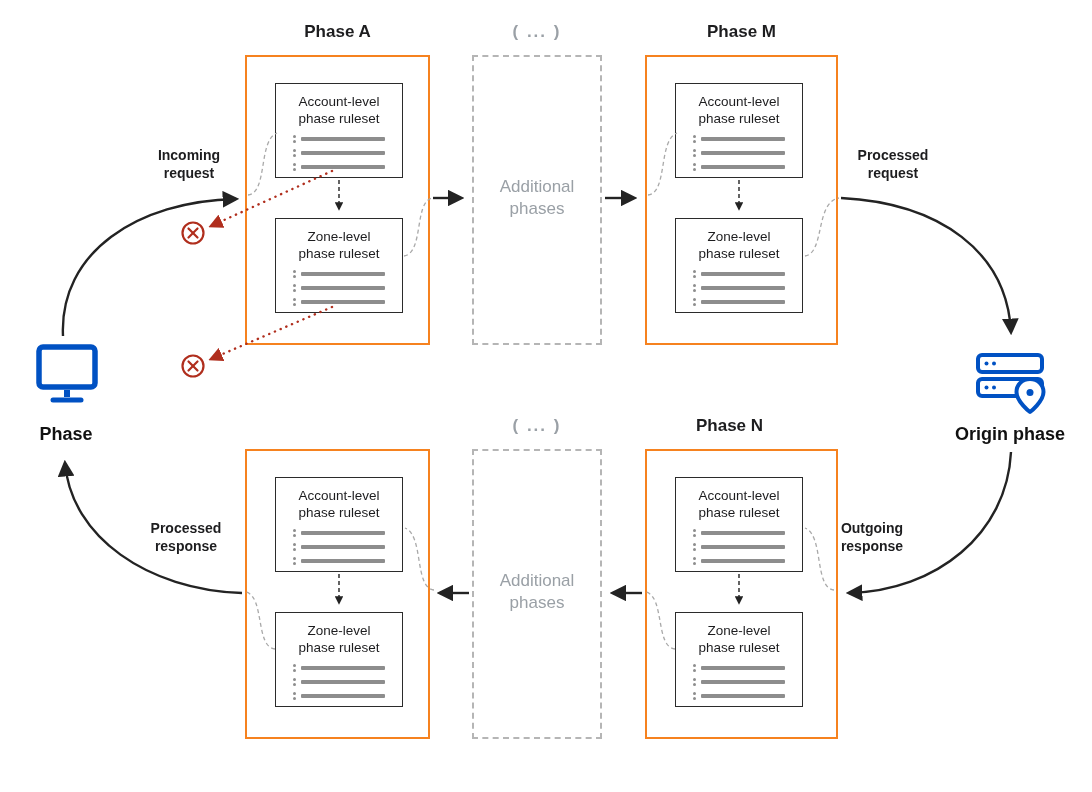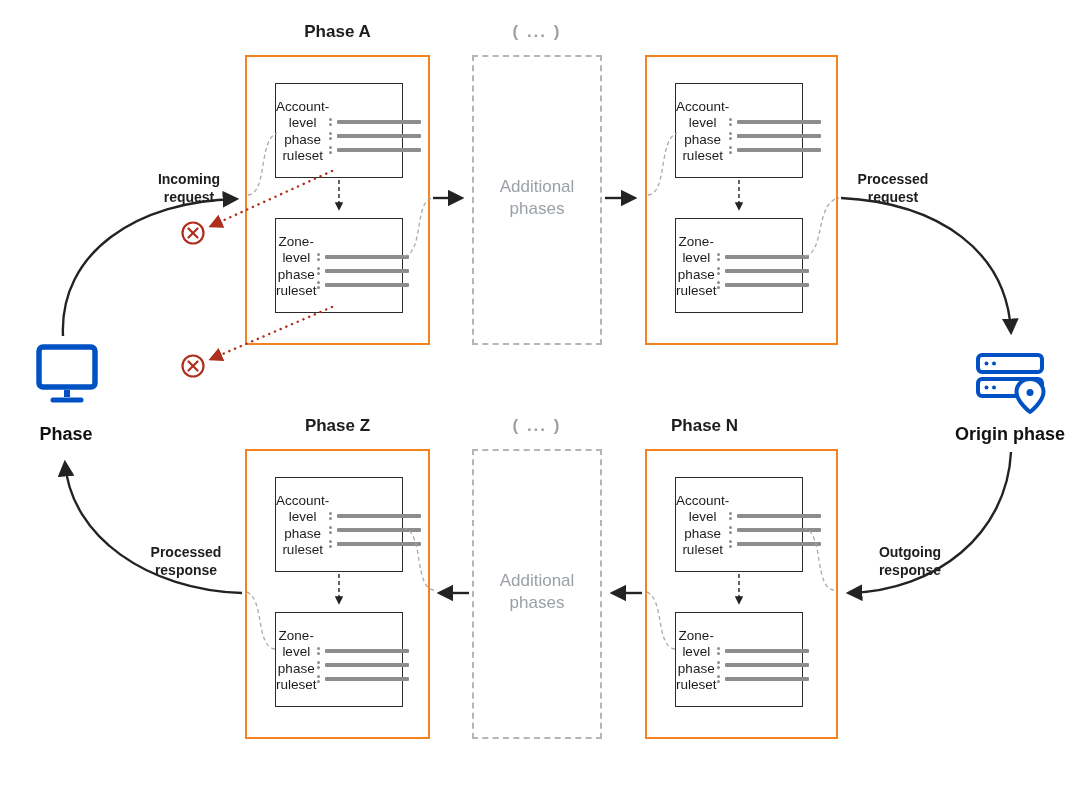--- a/index.html
+++ b/index.html
@@ -9,30 +9,30 @@
 
   .phase-box { position:absolute; background:#fff; border:2px solid var(--phase-border,#f6821f); }
   .dashed-box { position:absolute; background:#fff; border:2px dashed var(--dashed-gray,#b5b5b5); }
 
   .phase-title { position:absolute; font-size:17px; font-weight:bold; text-align:center; color:#1d1d1f; }
   .phase-title.gray { color:var(--muted-gray,#9aa0a6); letter-spacing:2px; font-weight:600; }
   .additional-label { position:absolute; font-size:17px; line-height:22px; text-align:center;
                       color:var(--muted-gray,#9aa0a6); white-space:pre-line; }
 
   .card { position:absolute; background:#fff; border:1.5px solid #2b2b2b; width:128px; height:95px;
-          display:flex; flex-direction:row; align-items:center; padding-top:2px; }
+          display:flex; flex-direction:column; align-items:center; padding-top:10px; }
   .card-title { font-size:13.5px; line-height:16.5px; text-align:center; color:#1d1d1f; white-space:pre-line; }
   .rules { margin-top:8px; display:flex; flex-direction:column; gap:6px; }
   .rl { display:flex; align-items:center; }
   .rl .dots { display:flex; flex-direction:column; gap:2px; margin-right:5px; }
   .rl .dots b { display:block; width:3px; height:3px; border-radius:50%; background:var(--bar-gray,#8d8d8d); }
   .rl .bar { display:block; width:84px; height:4px; border-radius:1px; background:var(--bar-gray,#8d8d8d); }
 
   .flow-label { position:absolute; font-size:14px; font-weight:bold; line-height:18px; text-align:center;
-                color:#1d1d1f; white-space:pre-line;margin-top:24px; }
+                color:#1d1d1f; white-space:pre-line; }
   .block-note { position:absolute; font-size:14px; line-height:17px; color:var(--block-red,#b02e1d); white-space:pre-line; }
   .node-label { position:absolute; font-size:18px; font-weight:bold; text-align:center; color:#111; }
 
   svg.layer { position:absolute; left:0; top:0; pointer-events:none; }
   .arrow { fill:none; stroke:var(--ink,#232323); stroke-width:2.4px; }
   .dash-link { fill:none; stroke:var(--ink,#232323); stroke-width:1.4px; stroke-dasharray:4 3; }
   .squiggle { fill:none; stroke:#a9a9a9; stroke-width:1.3px; stroke-dasharray:4 3; }
   .blockline { fill:none; stroke:var(--block-red,#b02e1d); stroke-width:2.4px; stroke-dasharray:0.2 6; stroke-linecap:round; }
   .blockx circle { fill:#fff; stroke:var(--block-red,#b02e1d); stroke-width:2.2px; }
   .blockx line { stroke:var(--block-red,#b02e1d); stroke-width:2.2px; stroke-linecap:round; }
@@ -42,23 +42,23 @@
   .node-icon .fill { fill:var(--node-blue,#0051c3); stroke:none; }
   .node-icon .linework { stroke:var(--node-blue,#0051c3); fill:none; }
 </style>
 </head>
 <body>
 
 <div class="canvas">
 
   <div class="phase-title" style="left:245px;top:22px;width:185px;">Phase A</div>
   <div class="phase-title gray" style="left:472px;top:22px;width:130px;">( ... )</div>
-  <div class="phase-title" style="left:245px;top:416px;width:185px;">Phase Z</div>
+  <div class="phase-title" style="left:645px;top:22px;width:193px;">Phase M</div>
   <div class="phase-title gray" style="left:472px;top:416px;width:130px;">( ... )</div>
-  <div class="phase-title" style="left:608px;top:416px;width:193px;">Phase N</div>
+  <div class="phase-title" style="left:633px;top:416px;width:193px;">Phase N</div>
 
   <div class="phase-box" style="left:245px;top:55px;width:185px;height:290px;">
     <div class="card" style="left:28px;top:26px;">
       <div class="card-title">Account-level
 phase ruleset</div>
       <div class="rules">
         <div class="rl">
             <span class="dots">
               <b></b>
               <b></b>
@@ -286,21 +286,21 @@
             <span class="bar"></span>
           </div>
       </div>
     </div>
   </div>
 
   <div class="flow-label" style="left:139px;top:146px;width:100px;">Incoming
 request</div>
   <div class="flow-label" style="left:843px;top:146px;width:100px;">Processed
 request</div>
-  <div class="flow-label" style="left:860px;top:519px;width:100px;">Outgoing
+  <div class="flow-label" style="left:822px;top:519px;width:100px;">Outgoing
 response</div>
   <div class="flow-label" style="left:136px;top:519px;width:100px;">Processed
 response</div>
   <div class="node-label" style="left:18px;top:424px;width:96px;">Phase</div>
   <div class="node-label" style="left:938px;top:424px;width:144px;">Origin phase</div>
 
   <svg class="layer" width="1092" height="792" viewBox="0 0 1092 792">
     <defs>
       <marker id="mArrow" viewBox="0 0 10 10" refX="8" refY="5" markerWidth="7" markerHeight="7" orient="auto">
         <path d="M0,0 L10,5 L0,10 z"></path>

